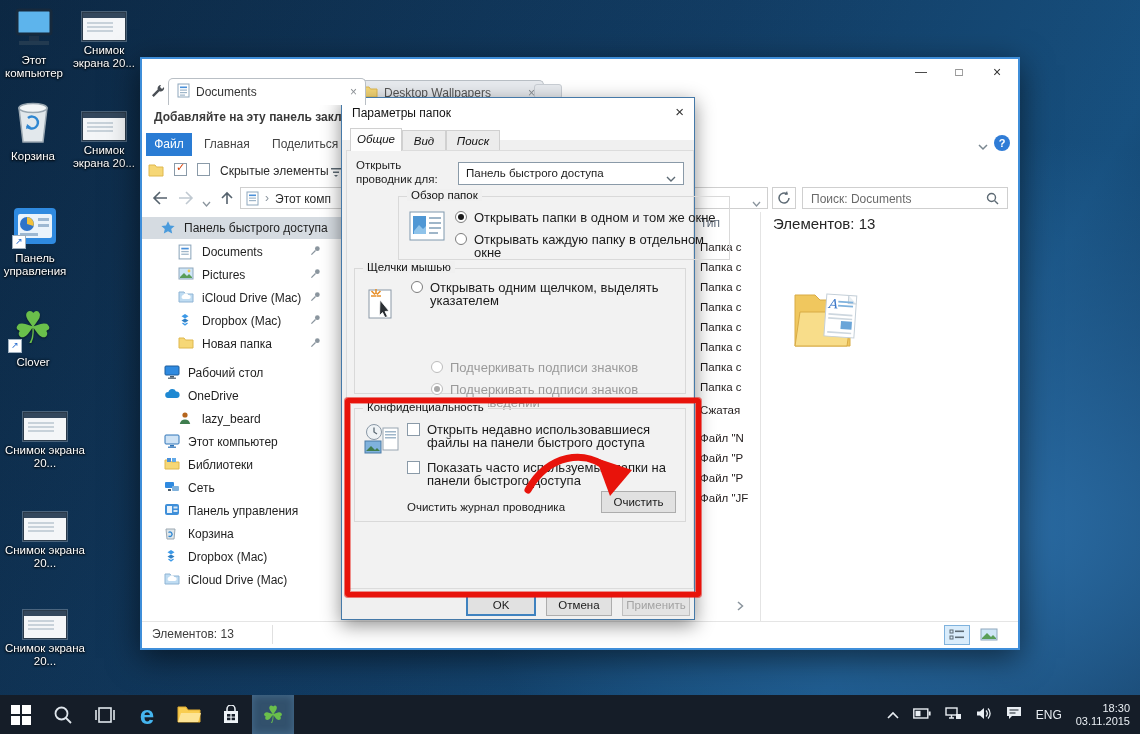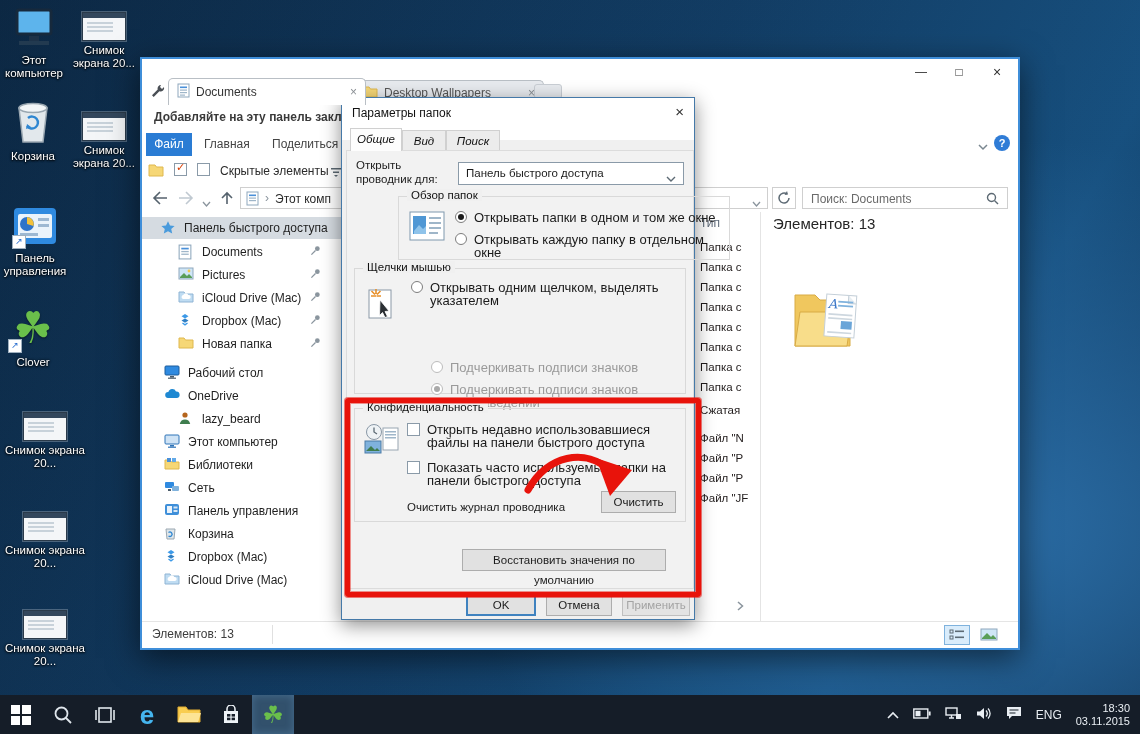--- a/index.html
+++ b/index.html
@@ -516,21 +516,20 @@
           <span>Открыть недавно использовавшиеся файлы на панели быстрого доступа</span>
         </div>
       <div class="opt" style="left:52px;top:52px;width:268px;">
           <span class="cb" style="flex:0 0 13px;"></span>
           <span>Показать часто используемые папки на панели быстрого доступа</span>
         </div>
       <span class="abs" style="left:52px;top:92px;font-size:11.5px;color:#1b1b1b;">Очистить журнал проводника</span>
       <div class="btn" style="left:246px;top:82px;width:75px;height:22px;line-height:20px;">Очистить</div>
     </div>
 
-    <div class="btn" style="left:120px;top:451px;width:204px;height:22px;line-height:20px;">Восстановить значения по умолчанию</div>
 
     <svg class="abs" style="left:0;top:0;width:354px;height:523px;pointer-events:none;z-index:5;" viewBox="0 0 354 523">
       <path d="M186 392 C 205 358, 243 348, 270 374" fill="none" stroke="#e8130b" stroke-width="7" stroke-linecap="round"></path>
       <polygon points="254,360 290,372 268,398" fill="#e8130b"></polygon>
     </svg>
 
     <div class="btn default" style="left:124px;top:496px;width:70px;height:22px;line-height:18px;">OK</div>
     <div class="btn" style="left:204px;top:496px;width:66px;height:22px;line-height:20px;">Отмена</div>
     <div class="btn disabled" style="left:280px;top:496px;width:68px;height:22px;line-height:20px;">Применить</div>
   </div>

